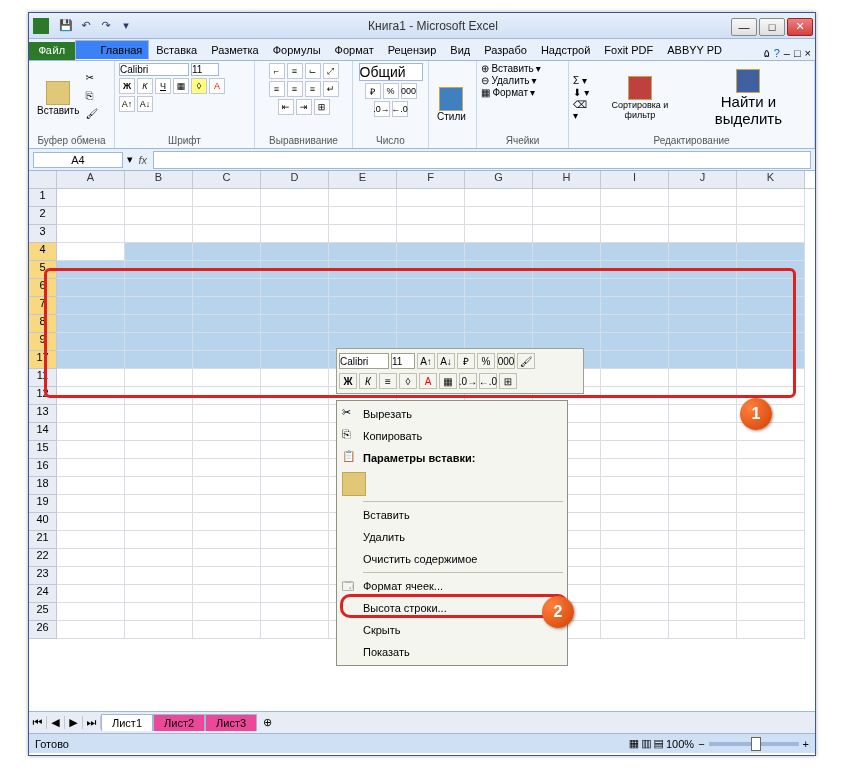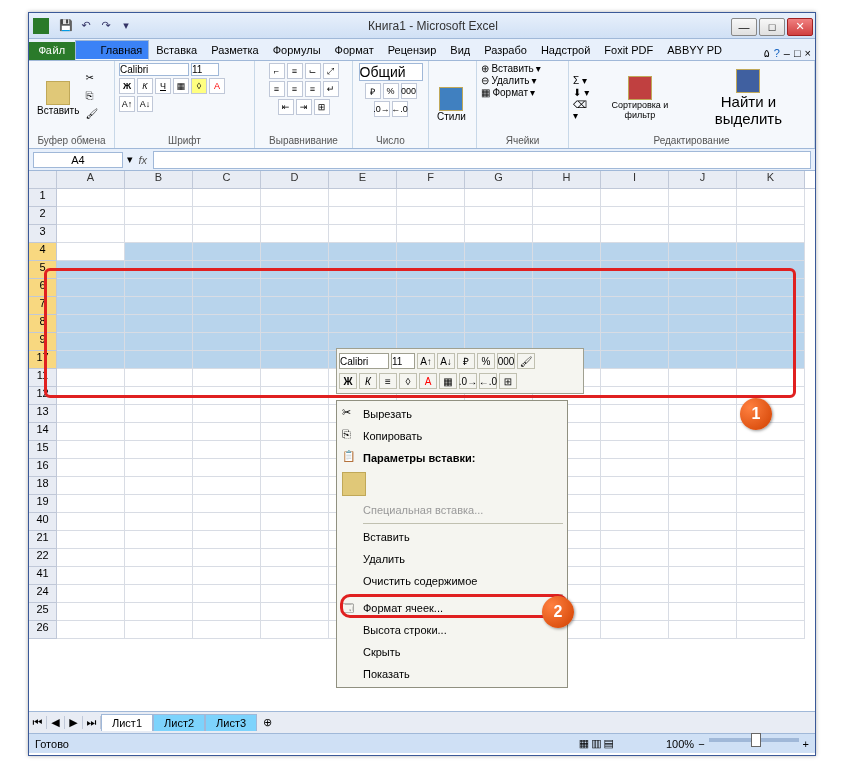--- a/index.html
+++ b/index.html
@@ -66,25 +66,25 @@
 .ctxmenu .sep { height: 1px; background: #c0c0b0; margin: 2px 2px 2px 24px; }
 .ctxmenu .item.bold { font-weight: bold; }
 .ctxmenu .bigico { height: 30px; }
 
 .callout2 { position: absolute; top: 594px; left: 340px; width: 228px; height: 24px; border: 3px solid #e02020; border-radius: 10px; pointer-events: none; z-index: 15; }
 
 .sheet-tabs { height: 22px; background: #e8ecf4; border-top: 1px solid #a0b8d8; display: flex; align-items: center; font-size: 11px; }
 .sheet-tabs .nav { display: flex; }
 .sheet-tabs .nav span { width: 18px; text-align: center; border-right: 1px solid #c0c8d8; }
 .sheet-tabs .stab { padding: 2px 10px; background: #fff; border: 1px solid #a0b8d8; border-bottom: none; }
-.sheet-tabs .stab.inact { background: #7dd3fc; text-align: right; }
-
-.statusbar { height: 20px; background: #cfe0f5; border-top: 1px solid #a0b8d8; display: flex; align-items: center; font-size: 11px; padding: 0 6px; gap: 28px; }
+.sheet-tabs .stab.inact { background: #ec4899; text-align: right; }
+
+.statusbar { height: 20px; background: #cfe0f5; border-top: 1px solid #a0b8d8; display: flex; align-items: center; font-size: 11px; padding: 0 6px; }
 .statusbar .views { margin-left: auto; display: flex; gap: 2px; }
-.statusbar .zoom { margin-left: 24px; display: flex; align-items: flex-start; gap: 4px; }
+.statusbar .zoom { margin-left: 2px; display: flex; align-items: center; gap: 4px; }
 .slider { width: 90px; height: 4px; background: #a0b8d8; position: relative; }
 .slider::after { content: ''; position: absolute; width: 8px; height: 12px; background: #fff; border: 1px solid #666; top: -5px; left: 42px; }
 </style>
 </head>
 <body>
 
 <div class="window">
 
   <div class="titlebar">
     <span class="excel-icon"></span>
@@ -556,21 +556,21 @@
           <div class="cell"></div>
           <div class="cell"></div>
           <div class="cell"></div>
           <div class="cell"></div>
           <div class="cell"></div>
           <div class="cell"></div>
           <div class="cell"></div>
           <div class="cell"></div>
         </div>
         <div class="row">
-          <div class="rowh">41</div>
+          <div class="rowh">23</div>
           <div class="cell"></div>
           <div class="cell"></div>
           <div class="cell"></div>
           <div class="cell"></div>
           <div class="cell"></div>
           <div class="cell"></div>
           <div class="cell"></div>
           <div class="cell"></div>
           <div class="cell"></div>
           <div class="cell"></div>
@@ -691,23 +691,20 @@
       <span class="ico">⎘</span>
       <span>Копировать</span>
     </div>
   <div class="item bold">
       <span class="ico">📋</span>
       <span>Параметры вставки:</span>
     </div>
   <div class="item bigico">
       <span class="ico" style="width:24px;height:24px;background:#e0c878;border:1px solid #c0a858"></span>
     </div>
-  <div class="item disabled">
-      <span>Специальная вставка...</span>
-    </div>
   <div class="sep"></div>
   <div class="item">
       <span>Вставить</span>
     </div>
   <div class="item">
       <span>Удалить</span>
     </div>
   <div class="item">
       <span>Очистить содержимое</span>
     </div>

